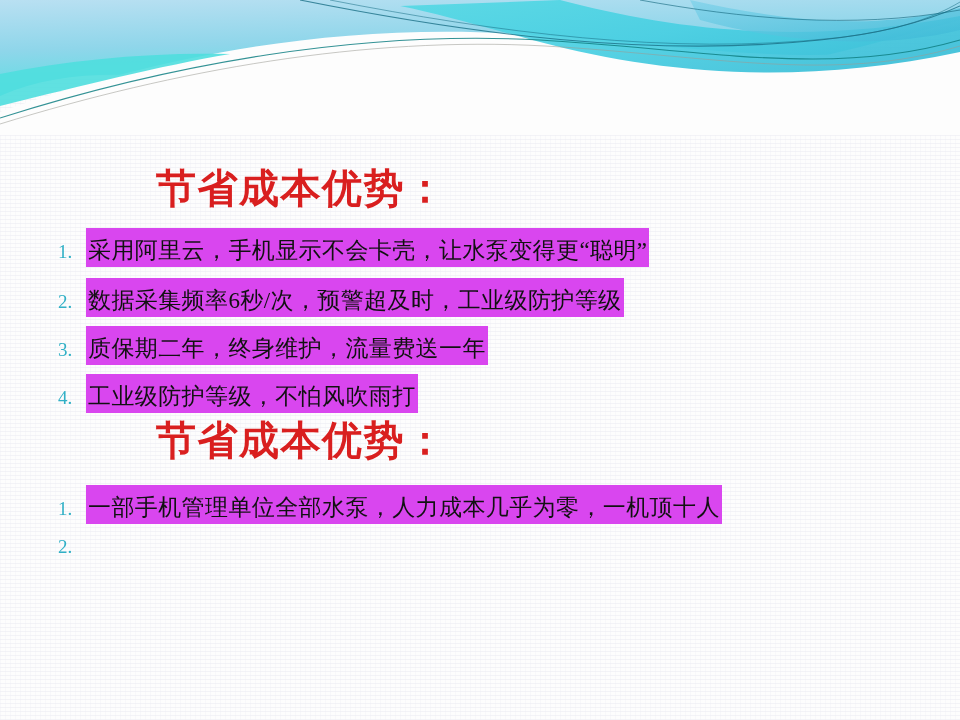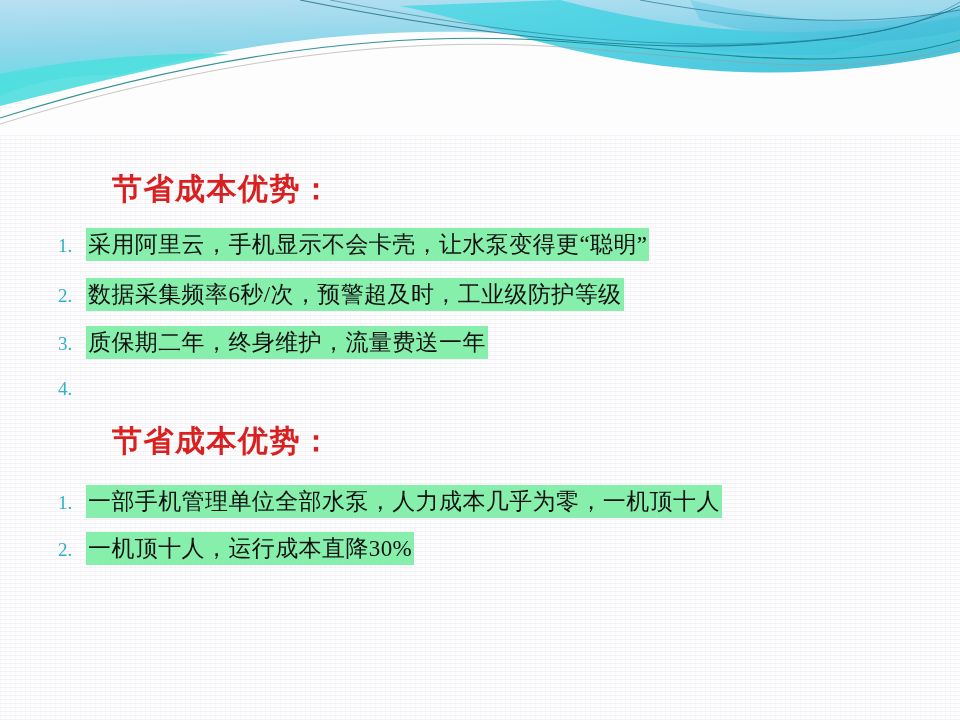--- a/index.html
+++ b/index.html
@@ -50,24 +50,25 @@
     left: 0; top: 0;
     width: 960px; height: 720px;
     z-index: 3;
   }
 
   .section-heading {
     position: absolute;
     color: #d91f1f;
     font-family: "Liberation Serif", "DejaVu Serif", serif;
     font-weight: bold;
-    font-size: 30px;
+    font-size: 40px;
     line-height: 34px;
     letter-spacing: 1.5px;
     white-space: nowrap;
+    margin-left: 44px;
   }
 
   .bullet-row {
     position: absolute;
     display: flex;
     align-items: baseline;
     white-space: nowrap;
   }
 
   .bullet-number {
@@ -76,27 +77,27 @@
     font-size: 19px;
     line-height: 30px;
     width: 38px;
     flex: 0 0 38px;
     text-align: left;
     padding-left: 10px;
     box-sizing: border-box;
   }
 
   .bullet-text {
-    background-color: #86efac;
+    background-color: #d946ef;
     color: #111111;
     font-family: "Liberation Serif", "DejaVu Serif", serif;
     font-size: 23px;
     line-height: 31px;
     letter-spacing: 0.4px;
-    padding: 1px 2px 1px 2px;
+    padding: 7px 2px 1px 2px;
     box-decoration-break: clone;
     -webkit-box-decoration-break: clone;
   }
 </style>
 </head>
 <body>
 
 <div id="slide">
 
   <div id="paper-texture"></div>
@@ -166,28 +167,28 @@
       <span class="bullet-text">数据采集频率6秒/次，预警超及时，工业级防护等级</span>
     </div>
 
     <div class="bullet-row" style="left:48px; top:326px;">
       <span class="bullet-number">3.</span>
       <span class="bullet-text">质保期二年，终身维护，流量费送一年</span>
     </div>
 
     <div class="bullet-row" style="left:48px; top:374px;">
       <span class="bullet-number">4.</span>
+      <span class="bullet-text">工业级防护等级，不怕风吹雨打</span>
     </div>
 
     <div class="section-heading" style="left:112px; top:424px;">节省成本优势：</div>
 
     <div class="bullet-row" style="left:48px; top:485px;">
       <span class="bullet-number">1.</span>
       <span class="bullet-text">一部手机管理单位全部水泵，人力成本几乎为零，一机顶十人</span>
     </div>
 
     <div class="bullet-row" style="left:48px; top:532px;">
       <span class="bullet-number">2.</span>
-      <span class="bullet-text">一机顶十人，运行成本直降30%</span>
     </div>
 
   </div>
 </div>
 
 </body></html>

